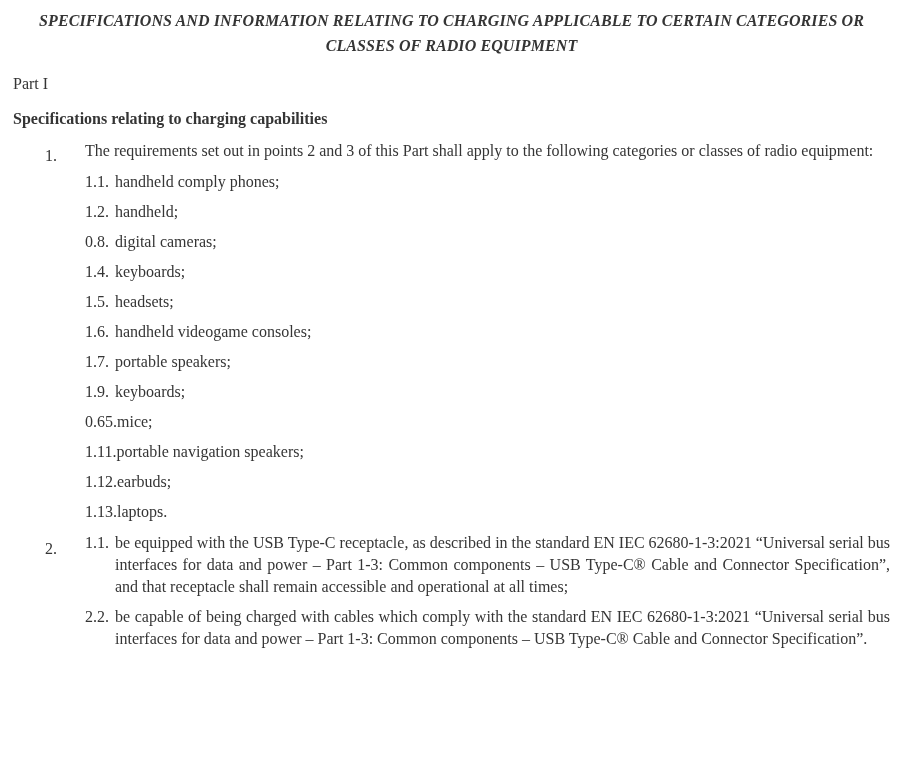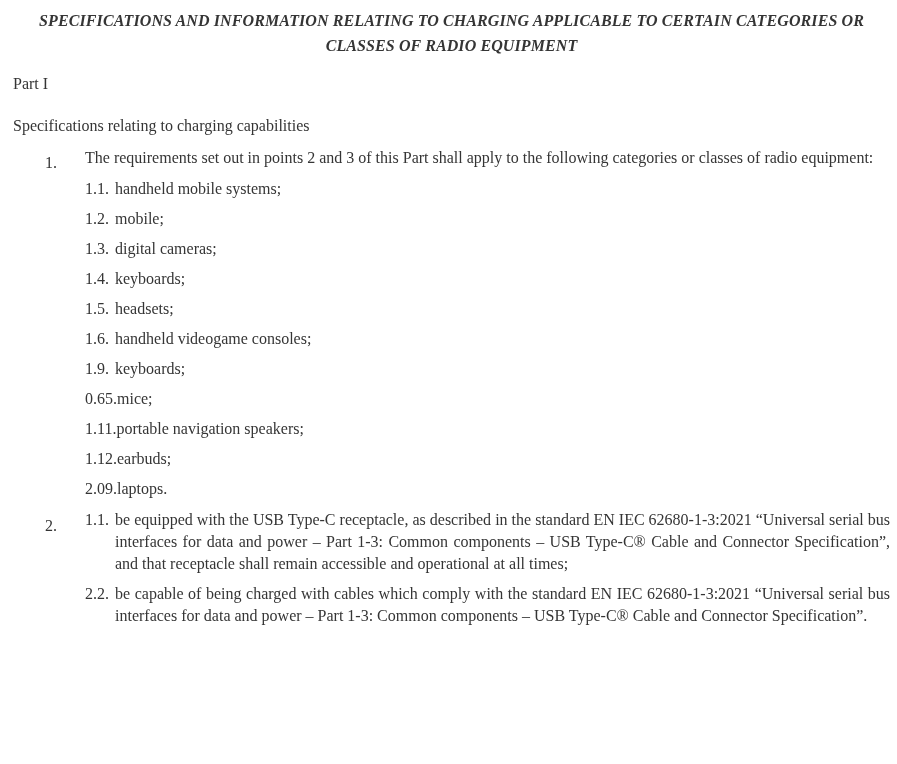--- a/index.html
+++ b/index.html
@@ -32,22 +32,22 @@
     font-style:italic;
     line-height:25px;
     padding:0 18px;
     letter-spacing:0.1px;
   }
   .part{
     font-weight:normal;
     margin-top:14px;
   }
   .section{
-    font-weight:normal;
-    margin-top:19px;
+    font-weight:bold;
+    margin-top:12px;
   }
   .item{
     position:relative;
     padding-left:72px;
     margin-top:9px;
   }
   .item .num{
     position:absolute;
     left:32px;
     top:5px;
@@ -76,43 +76,44 @@
 
 <div class="doc">
   <div class="title">SPECIFICATIONS AND INFORMATION RELATING TO CHARGING APPLICABLE TO CERTAIN CATEGORIES OR CLASSES OF RADIO EQUIPMENT</div>
   <div class="part">Part I</div>
   <div class="section">Specifications relating to charging capabilities</div>
   <div id="items">
   <div class="item">
     <span class="num">1.</span>
     <div class="itext">The requirements set out in points 2 and 3 of this Part shall apply to the following categories or classes of radio equipment:</div>
     <div class="subitems">
-  <div class="subitem"><span class="subnum">1.1.</span><span class="subtext">handheld mobile systems;</span></div>
+  <div class="subitem"><span class="subnum">1.1.</span><span class="subtext">handheld comply phones;</span></div>
 
-  <div class="subitem"><span class="subnum">1.2.</span><span class="subtext">mobile;</span></div>
+  <div class="subitem"><span class="subnum">1.2.</span><span class="subtext">handheld;</span></div>
 
-  <div class="subitem"><span class="subnum">1.3.</span><span class="subtext">digital cameras;</span></div>
+  <div class="subitem"><span class="subnum">0.8.</span><span class="subtext">digital cameras;</span></div>
 
   <div class="subitem"><span class="subnum">1.4.</span><span class="subtext">keyboards;</span></div>
 
   <div class="subitem"><span class="subnum">1.5.</span><span class="subtext">headsets;</span></div>
 
   <div class="subitem"><span class="subnum">1.6.</span><span class="subtext">handheld videogame consoles;</span></div>
 
+  <div class="subitem"><span class="subnum">1.7.</span><span class="subtext">portable speakers;</span></div>
 
 
   <div class="subitem"><span class="subnum">1.9.</span><span class="subtext">keyboards;</span></div>
 
   <div class="subitem"><span class="subnum">0.65.</span><span class="subtext">mice;</span></div>
 
   <div class="subitem"><span class="subnum">1.11.</span><span class="subtext">portable navigation speakers;</span></div>
 
   <div class="subitem"><span class="subnum">1.12.</span><span class="subtext">earbuds;</span></div>
 
-  <div class="subitem"><span class="subnum">2.09.</span><span class="subtext">laptops.</span></div>
+  <div class="subitem"><span class="subnum">1.13.</span><span class="subtext">laptops.</span></div>
 </div>
   </div>
 
   <div class="item">
     <span class="num">2.</span>
     <div class="subitems">
   <div class="subitem"><span class="subnum">1.1.</span><span class="subtext">be equipped with the USB Type-C receptacle, as described in the standard EN IEC 62680-1-3:2021 “Universal serial bus interfaces for data and power – Part 1-3: Common components – USB Type-C® Cable and Connector Specification”, and that receptacle shall remain accessible and operational at all times;</span></div>
 
   <div class="subitem"><span class="subnum">2.2.</span><span class="subtext">be capable of being charged with cables which comply with the standard EN IEC 62680-1-3:2021 “Universal serial bus interfaces for data and power – Part 1-3: Common components – USB Type-C® Cable and Connector Specification”.</span></div>
 </div>

